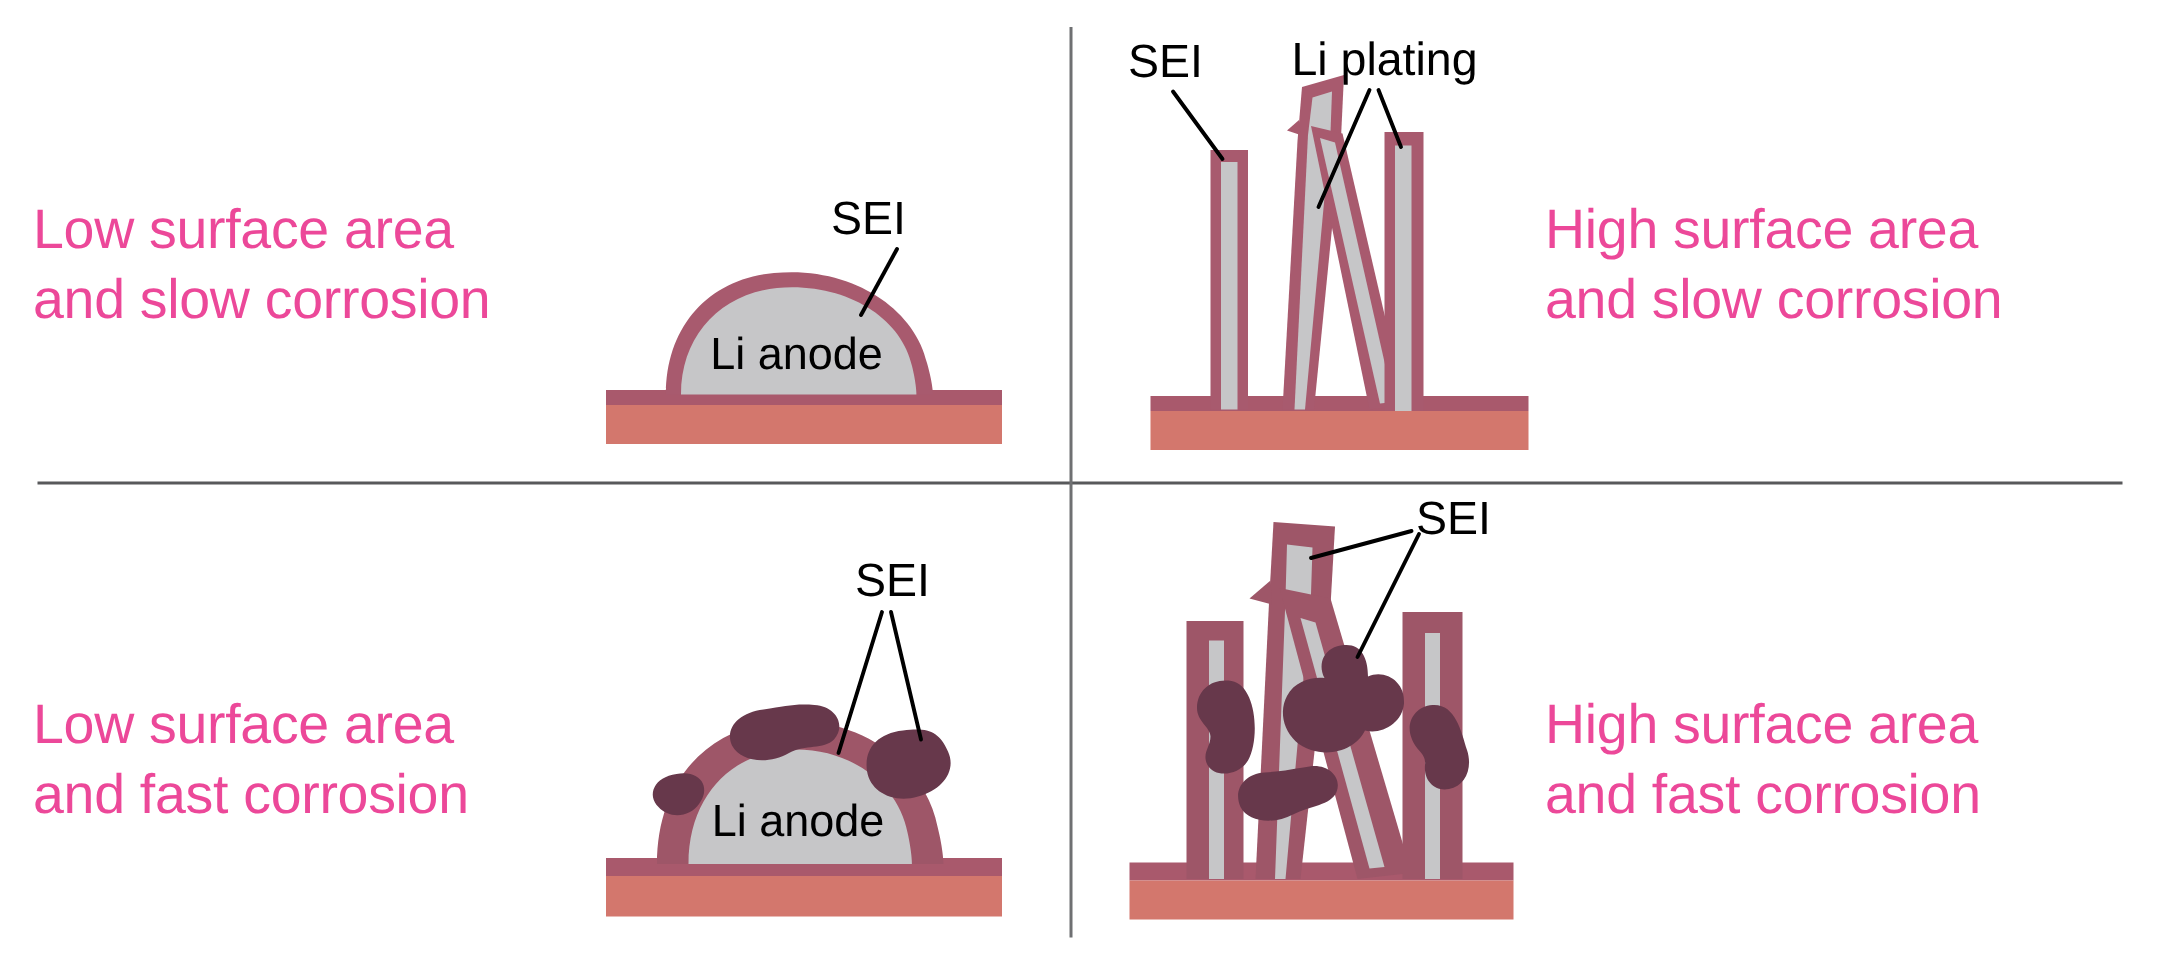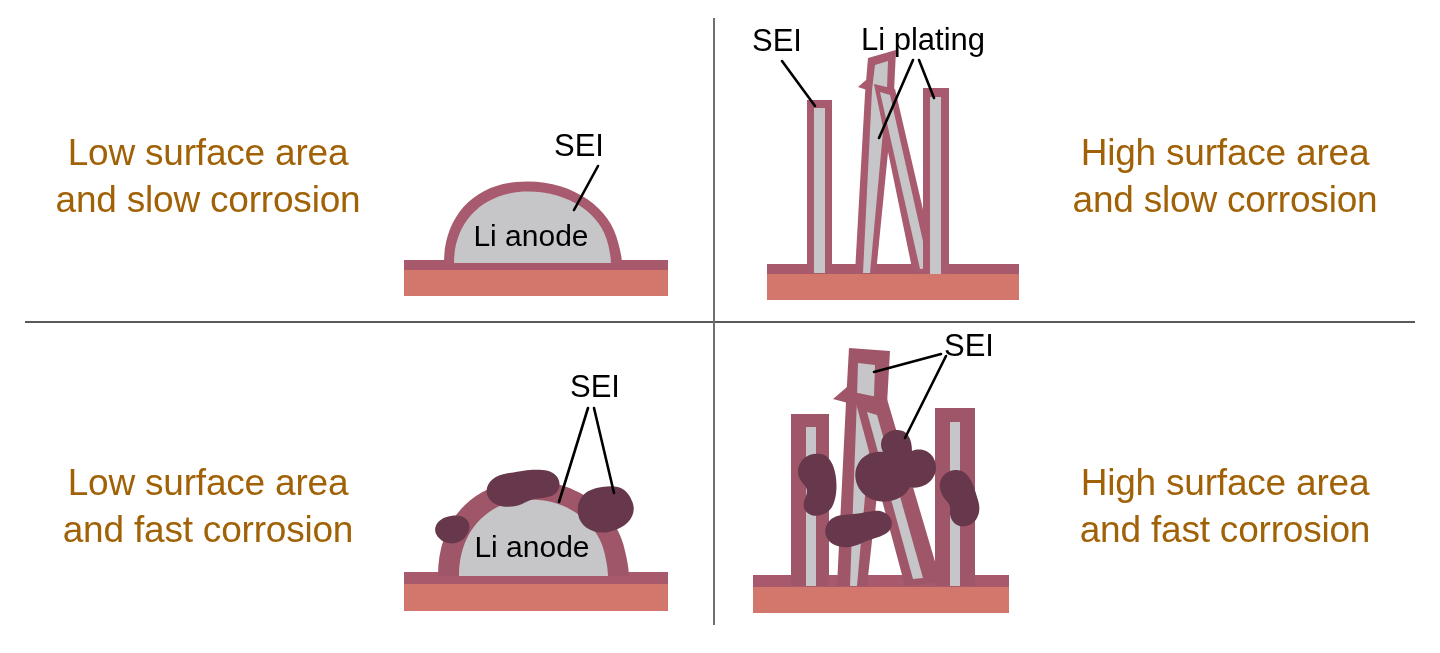--- a/index.html
+++ b/index.html
@@ -32,24 +32,24 @@
     left: 713px;
     top: 18px;
     width: 2px;
     height: 607px;
     background: #6f7072;
   }
 
   
   .caption {
     position: absolute;
-    color: #a16207;
+    color: #ec4899;
     font-size: 37px;
     line-height: 1.28;
-    text-align: center;
+    text-align: left;
     white-space: pre-line;
     letter-spacing: -0.2px;
   }
   #caption-tl { left: 22px;   top: 129px; width: 372px; }
   #caption-tr { left: 1030px; top: 129px; width: 390px; }
   #caption-bl { left: 22px;   top: 459px; width: 372px; }
   #caption-br { left: 1030px; top: 459px; width: 390px; }
 
   
   .panel {

